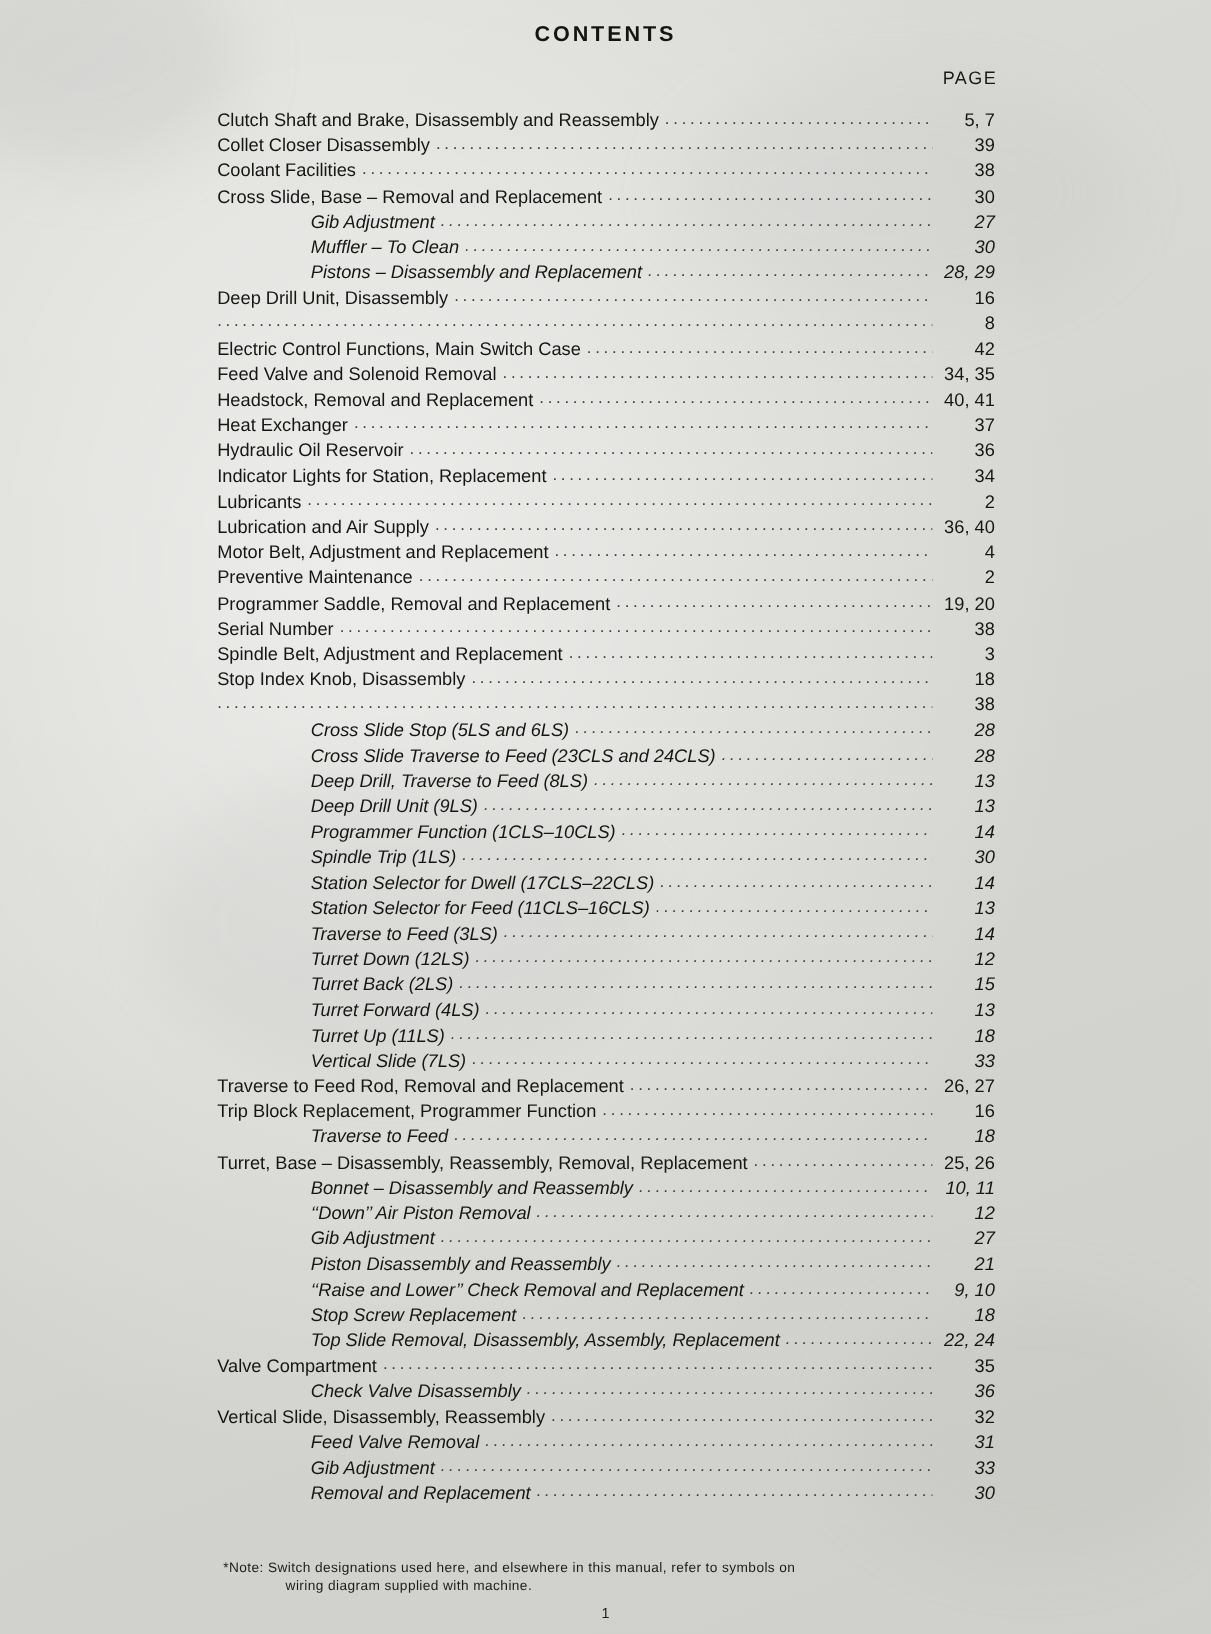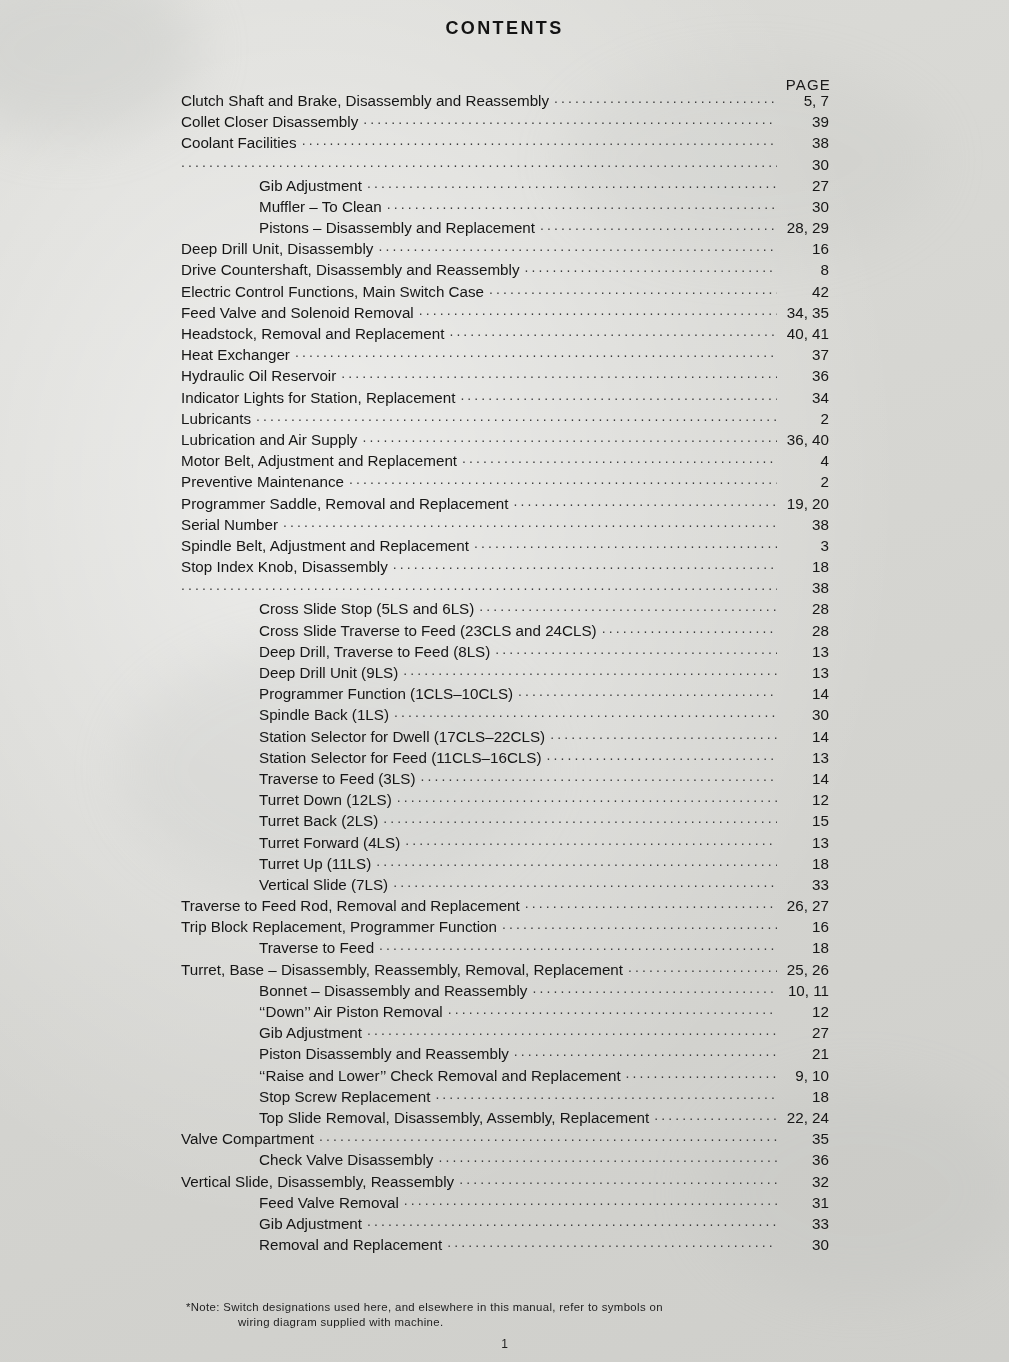--- a/index.html
+++ b/index.html
@@ -49,21 +49,20 @@
     letter-spacing: 2.4px;
     color: #141414;
   }
   .page-label {
     position: absolute;
     top: 57px;
     right: 178px;
     font-size: 15px;
     letter-spacing: 1.2px;
     color: #1a1a1a;
-    margin-top: 19px;
   }
   .toc {
     position: absolute;
     top: 90px;
     left: 181px;
     width: 648px;
   }
   .entry {
     display: flex;
     align-items: flex-end;
@@ -85,21 +84,21 @@
     color: #3a3a3a;
     transform: translateY(-2px);
     min-width: 10px;
   }
   .entry .pg {
     padding-left: 6px;
     text-align: right;
     min-width: 46px;
   }
   .lvl1 { padding-left: 0; }
-  .lvl2 { padding-left: 78px; }
+  .lvl2 { padding-left: 78px; font-style: italic; }
   .star {
     position: relative;
   }
   .star .lbl::before {
     content: "*";
     position: absolute;
     left: -8px;
     top: 1px;
     font-size: 13px;
   }
@@ -153,20 +152,21 @@
         <span class="lbl">Collet Closer Disassembly</span>
         <span class="dots">............................................................................................................................................</span>
         <span class="pg">39</span>
       </div>
       <div class="entry lvl1">
         <span class="lbl">Coolant Facilities</span>
         <span class="dots">............................................................................................................................................</span>
         <span class="pg">38</span>
       </div>
       <div class="entry lvl1">
+        <span class="lbl">Cross Slide, Base – Removal and Replacement</span>
         <span class="dots">............................................................................................................................................</span>
         <span class="pg">30</span>
       </div>
       <div class="entry lvl2">
         <span class="lbl">Gib Adjustment</span>
         <span class="dots">............................................................................................................................................</span>
         <span class="pg">27</span>
       </div>
       <div class="entry lvl2">
         <span class="lbl">Muffler – To Clean</span>
@@ -177,21 +177,20 @@
         <span class="lbl">Pistons – Disassembly and Replacement</span>
         <span class="dots">............................................................................................................................................</span>
         <span class="pg">28, 29</span>
       </div>
       <div class="entry lvl1">
         <span class="lbl">Deep Drill Unit, Disassembly</span>
         <span class="dots">............................................................................................................................................</span>
         <span class="pg">16</span>
       </div>
       <div class="entry lvl1">
-        <span class="lbl">Drive Countershaft, Disassembly and Reassembly</span>
         <span class="dots">............................................................................................................................................</span>
         <span class="pg">8</span>
       </div>
       <div class="entry lvl1">
         <span class="lbl">Electric Control Functions, Main Switch Case</span>
         <span class="dots">............................................................................................................................................</span>
         <span class="pg">42</span>
       </div>
       <div class="entry lvl1">
         <span class="lbl">Feed Valve and Solenoid Removal</span>
@@ -281,21 +280,21 @@
         <span class="lbl">Deep Drill Unit (9LS)</span>
         <span class="dots">............................................................................................................................................</span>
         <span class="pg">13</span>
       </div>
       <div class="entry lvl2">
         <span class="lbl">Programmer Function (1CLS–10CLS)</span>
         <span class="dots">............................................................................................................................................</span>
         <span class="pg">14</span>
       </div>
       <div class="entry lvl2">
-        <span class="lbl">Spindle Back (1LS)</span>
+        <span class="lbl">Spindle Trip (1LS)</span>
         <span class="dots">............................................................................................................................................</span>
         <span class="pg">30</span>
       </div>
       <div class="entry lvl2">
         <span class="lbl">Station Selector for Dwell (17CLS–22CLS)</span>
         <span class="dots">............................................................................................................................................</span>
         <span class="pg">14</span>
       </div>
       <div class="entry lvl2">
         <span class="lbl">Station Selector for Feed (11CLS–16CLS)</span>

